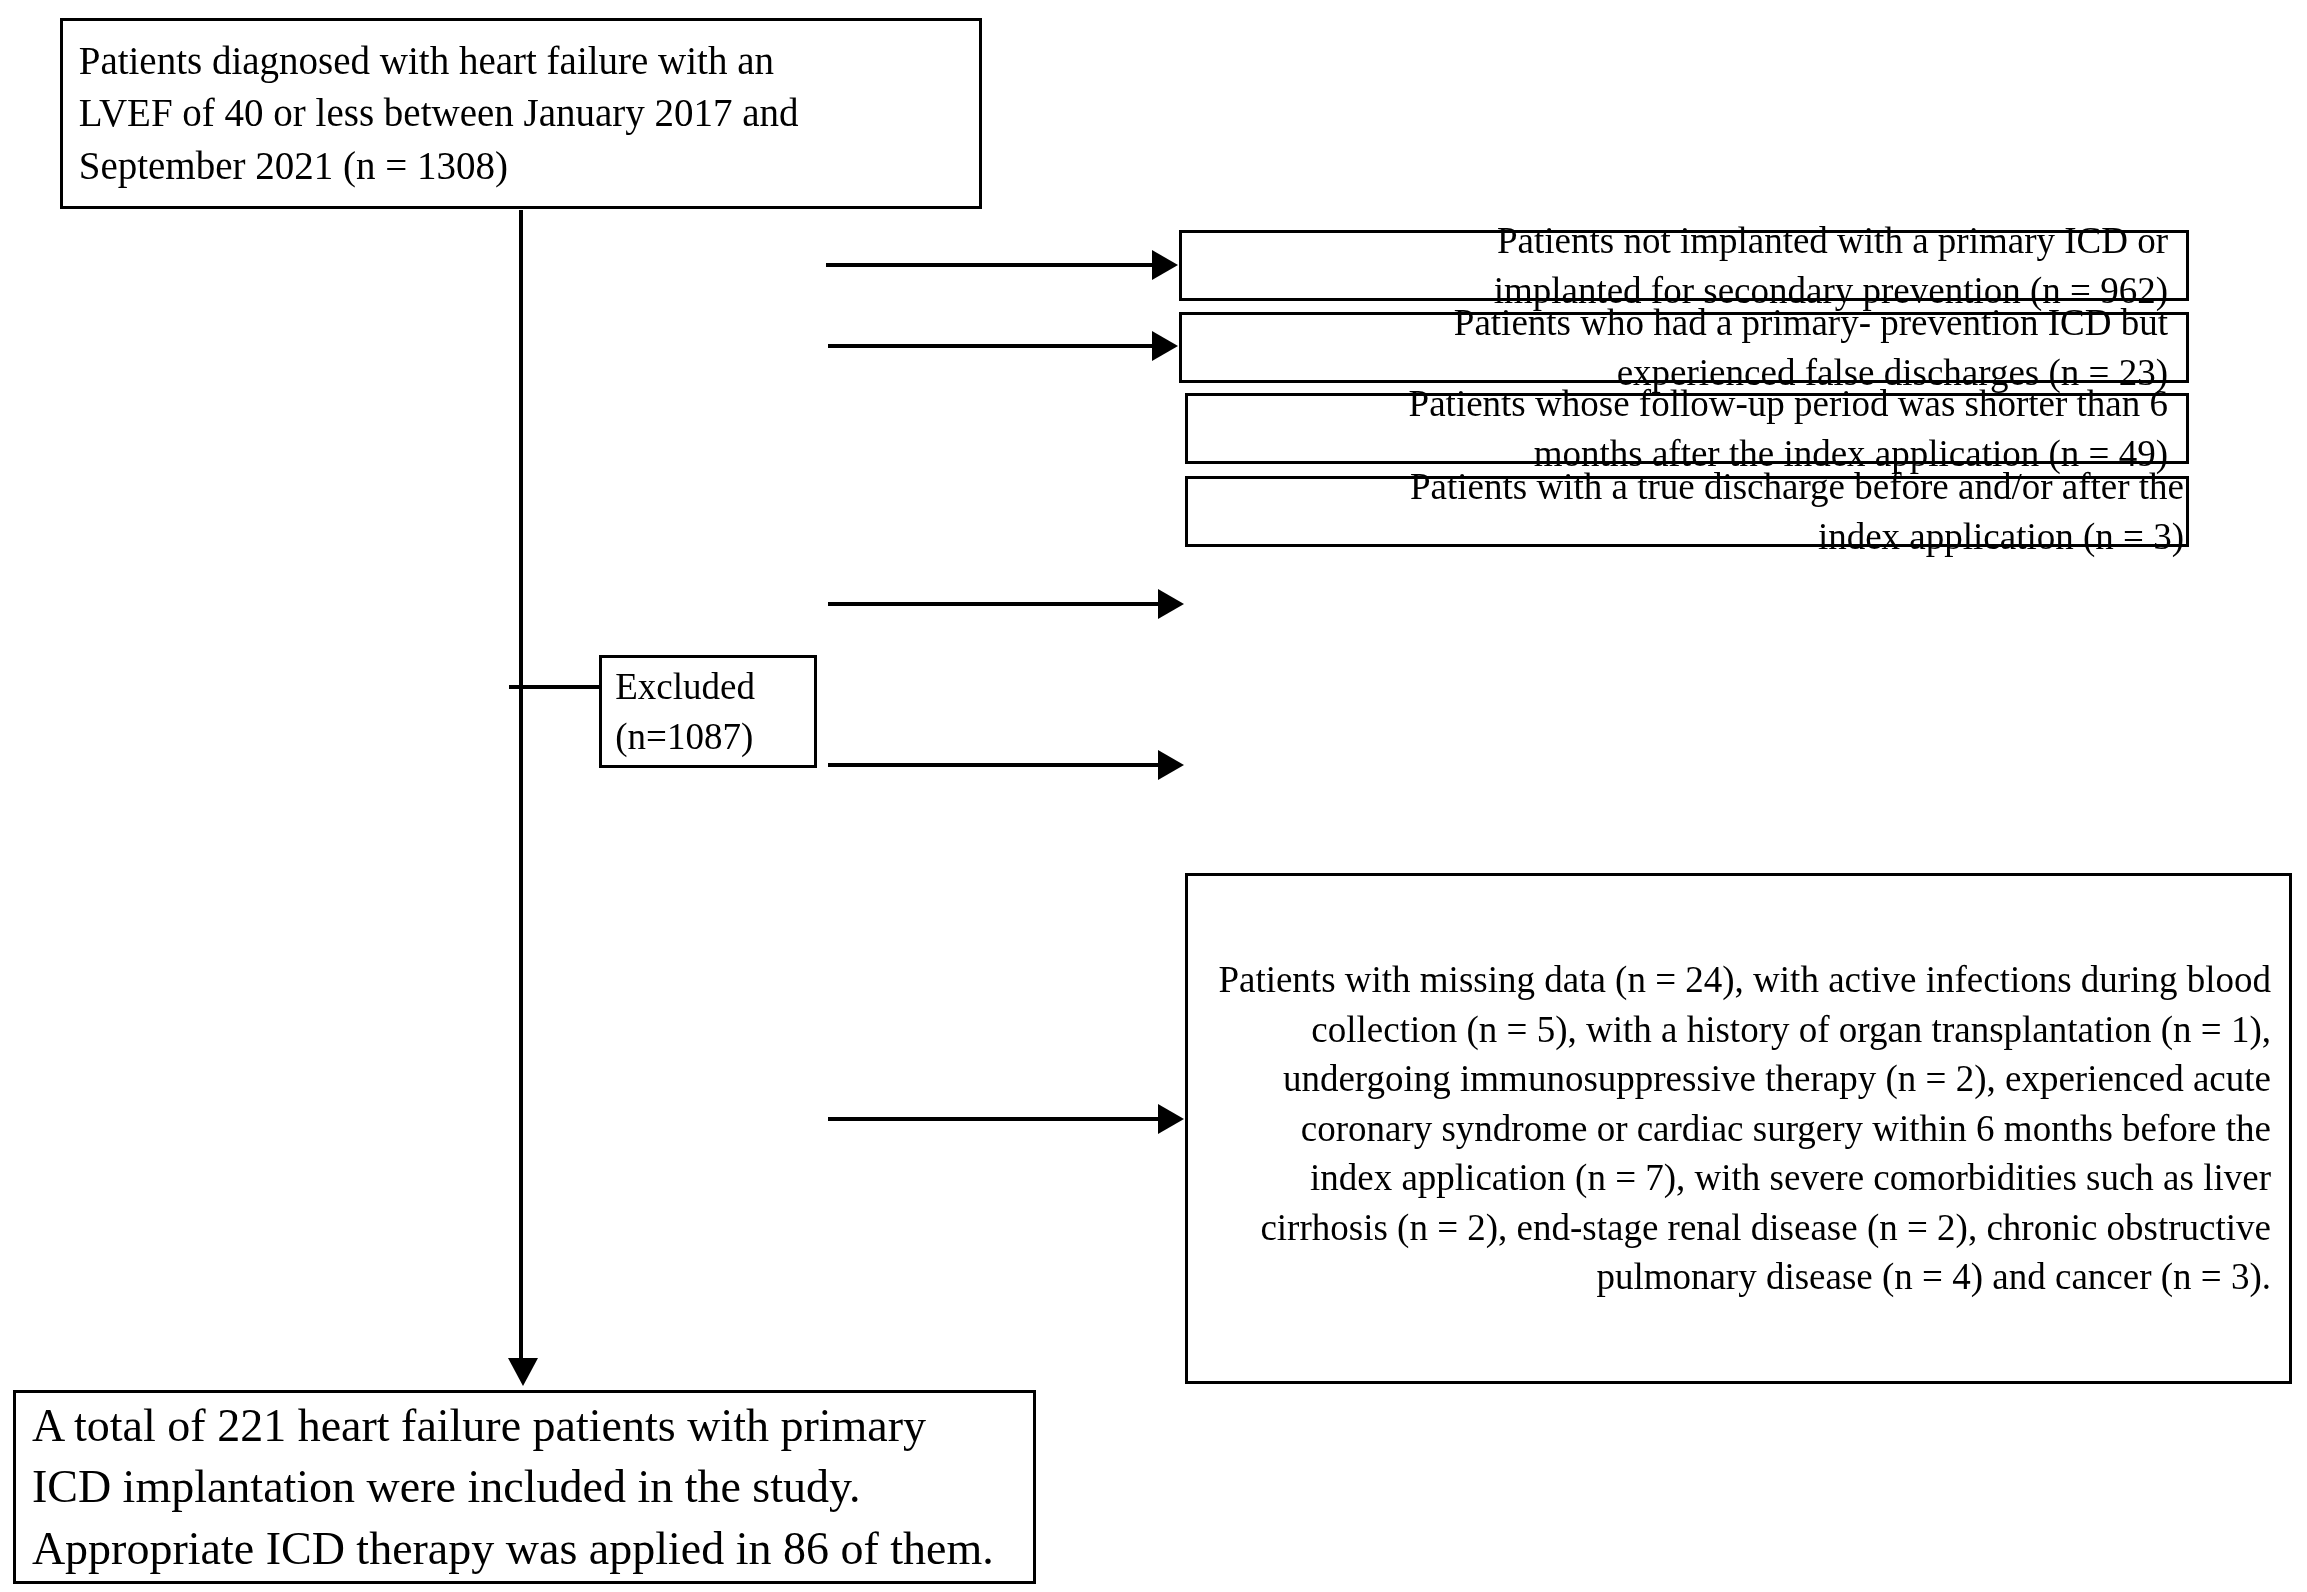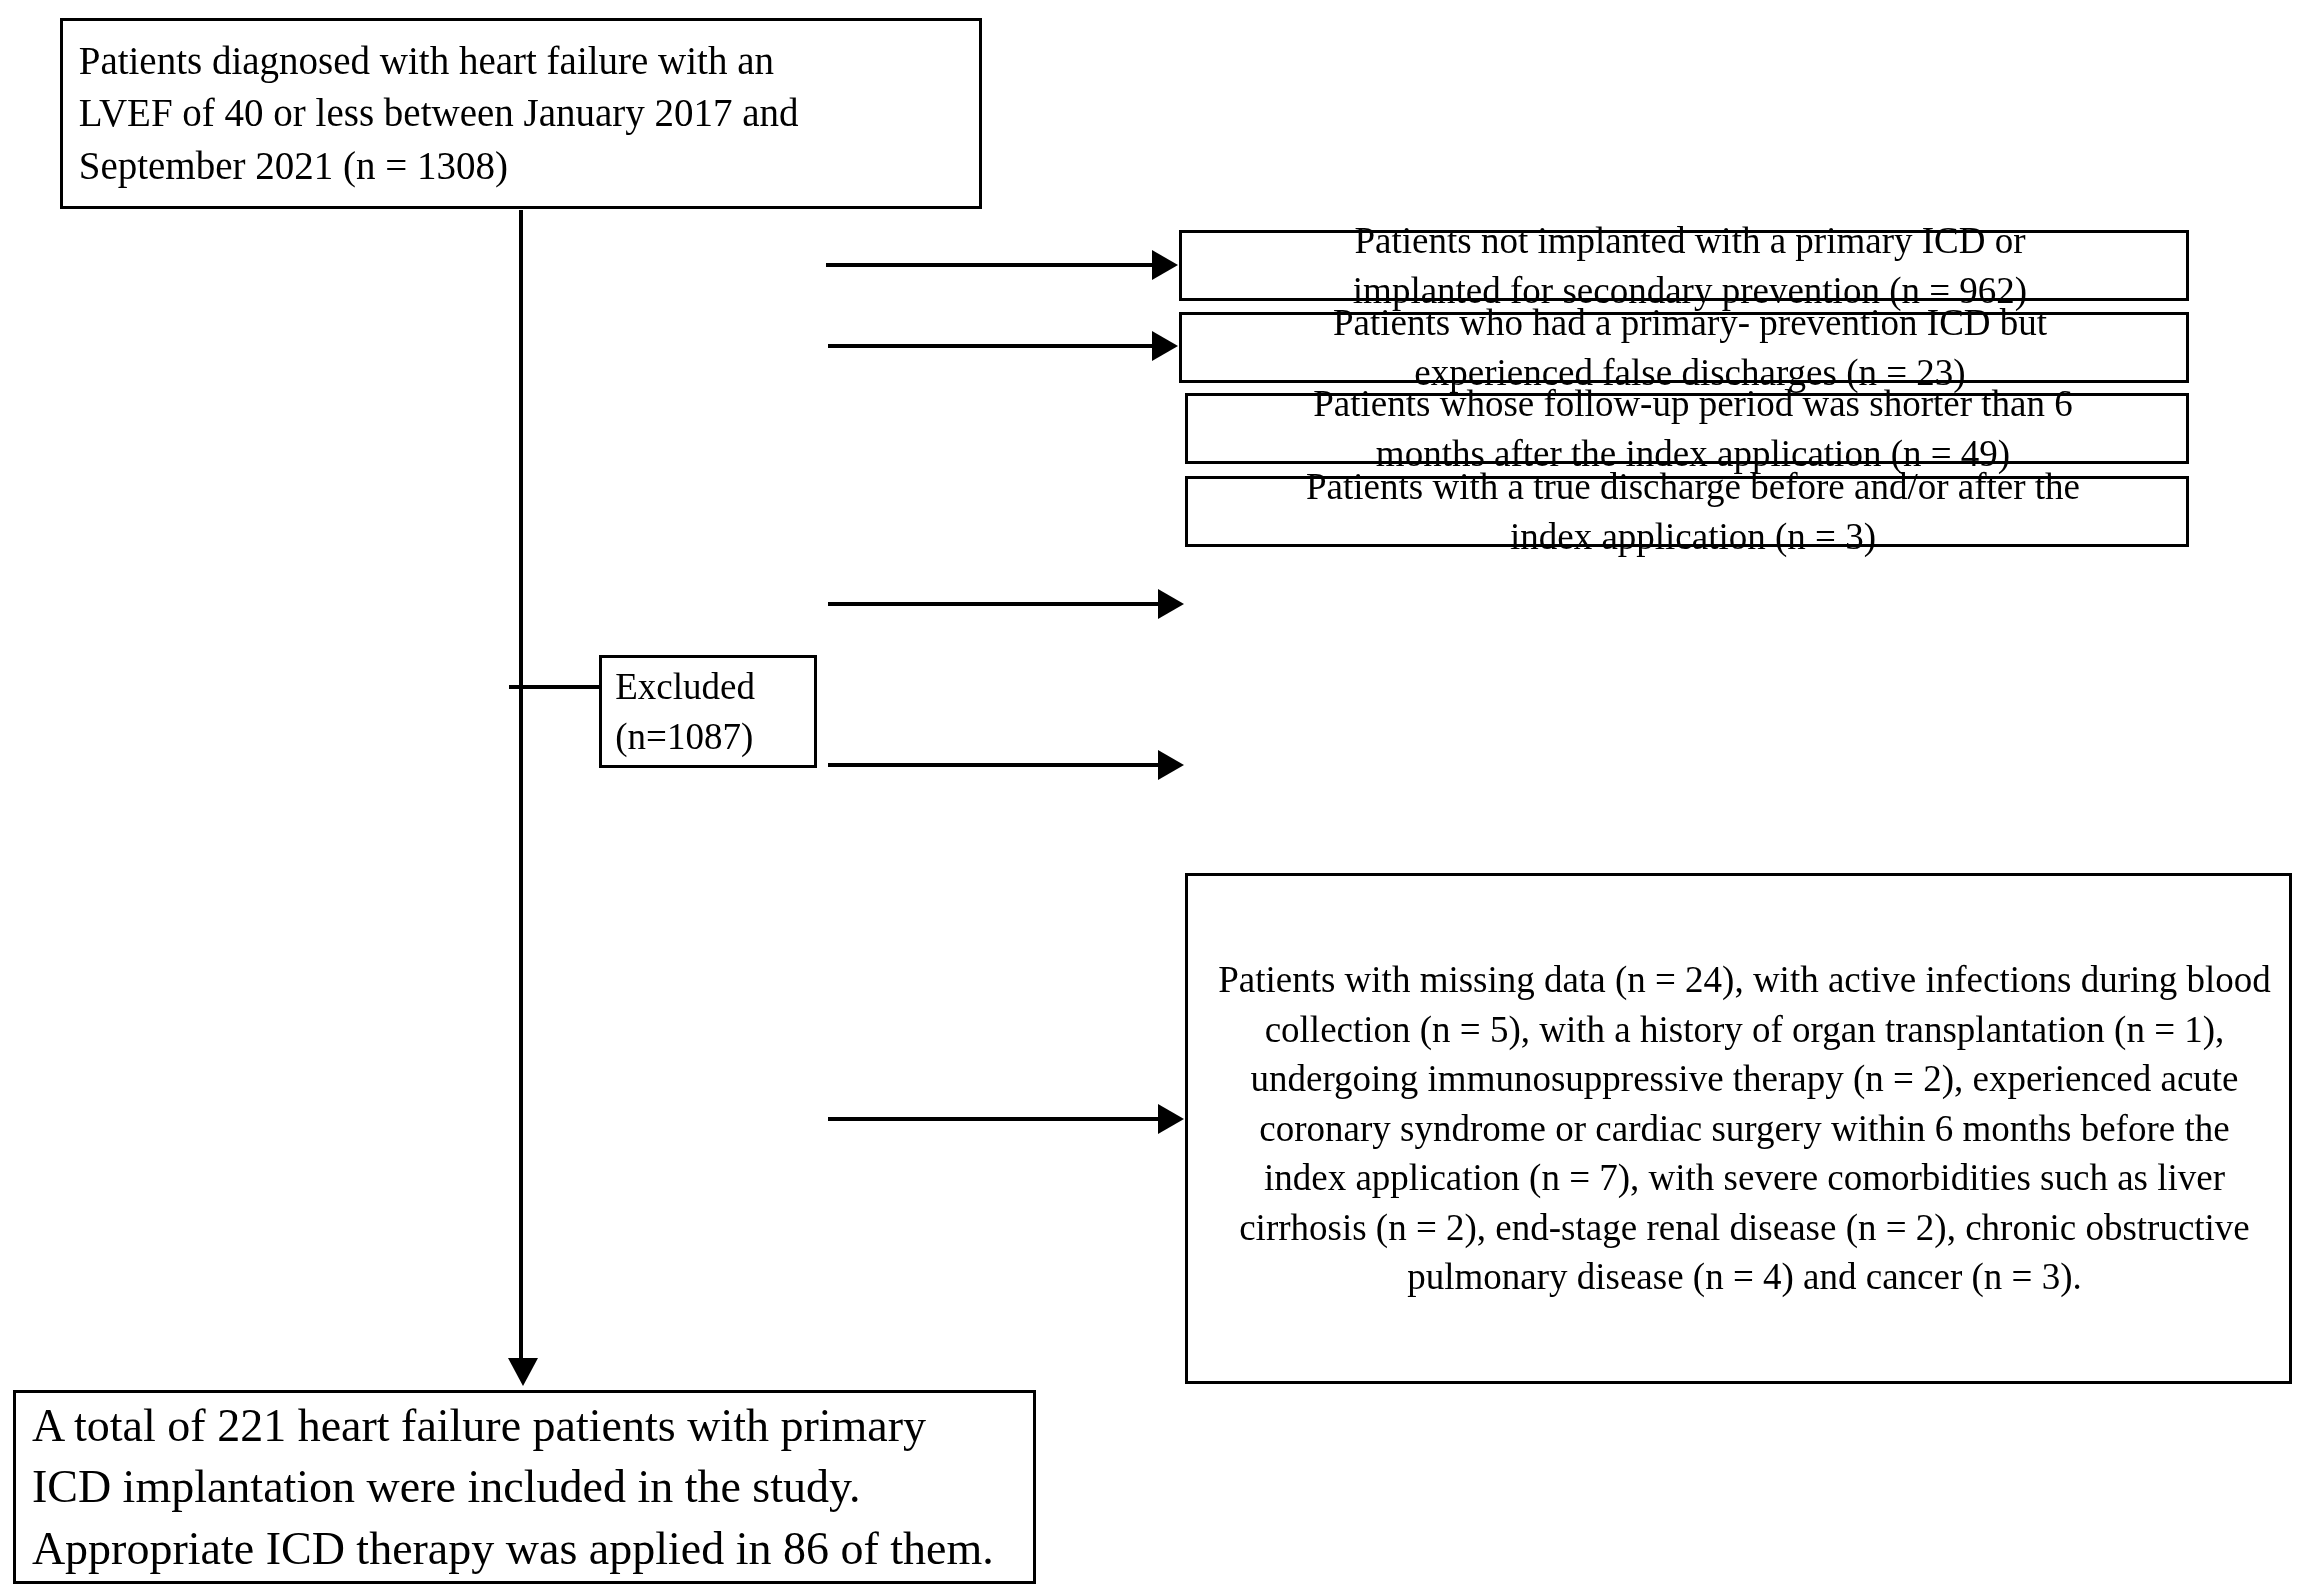--- a/index.html
+++ b/index.html
@@ -26,21 +26,21 @@
     align-items: center;
     line-height: 1.34;
     color: #000000;
   }
   .node .txt {
     display: block;
     width: 100%;
     white-space: pre-line;
   }
   .center-text .txt { text-align: left; }
-  .left-text   .txt { text-align: center; margin-left: 12px; }
+  .left-text   .txt { text-align: right; margin-left: 12px; }
 
   
   #node-source {
     left: 60px;  top: 18px;   width: 922px; height: 191px;
     font-size: 39px;
     padding: 0 15.7px;
   }
   #node-excluded {
     left: 599px;  top: 631px; width: 218px;  height: 113px;
     font-size: 37px;
@@ -54,21 +54,21 @@
   #node-ex2 {
     left: 1179px; top: 312px;  width: 1010px; height: 71px;
     font-size: 37px; padding: 0 18px;
   }
   #node-ex3 {
     left: 1185px; top: 393px;  width: 1004px; height: 71px;
     font-size: 37px; padding: 0 18px;
   }
   #node-ex4 {
     left: 1185px; top: 476px;  width: 1004px; height: 71px;
-    font-size: 37px; padding: 0 32px;
+    font-size: 37px; padding: 0 2px;
   }
   #node-ex5 {
     left: 1185px; top: 873px; width: 1107px; height: 511px;
     font-size: 37px; padding: 0 18px;
   }
   #node-included {
     left: 13.2px;   top: 1390px; width: 1023px; height: 194px;
     font-size: 46px; padding: 0 15.7px;
   }
 

